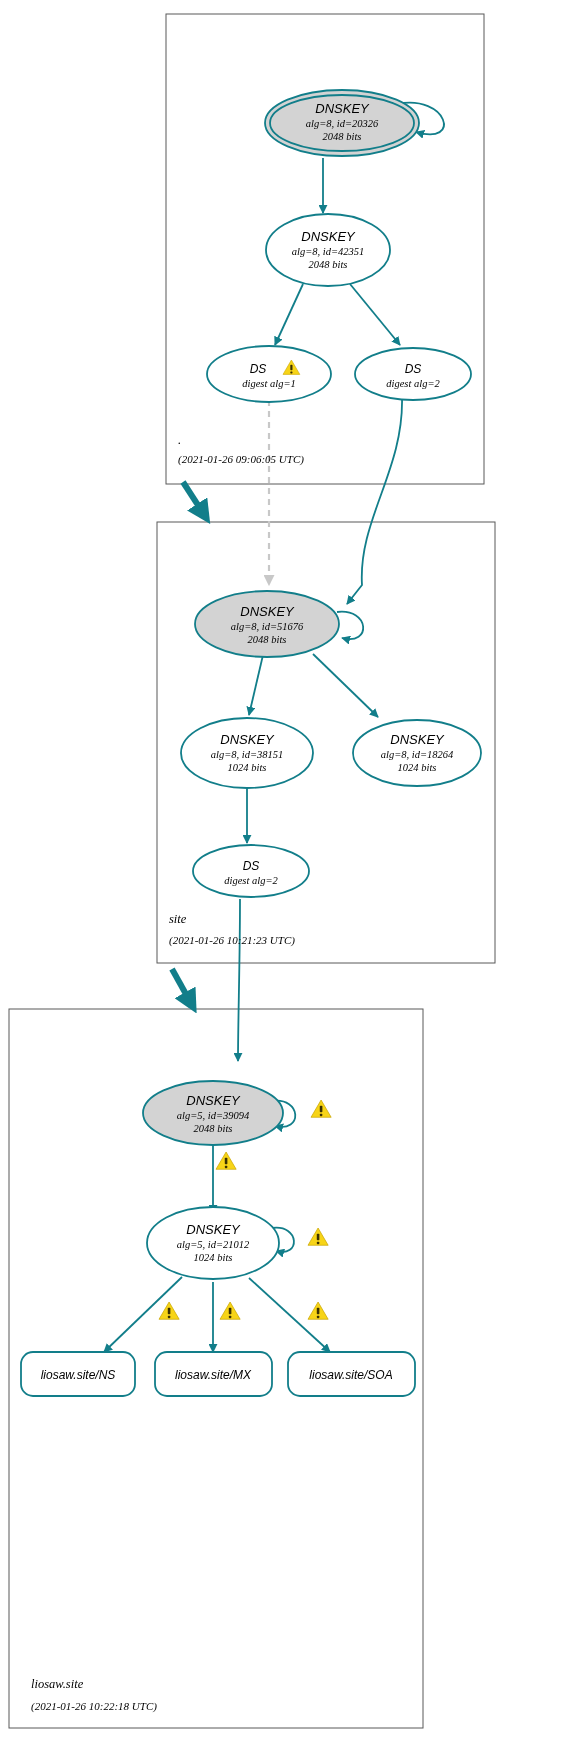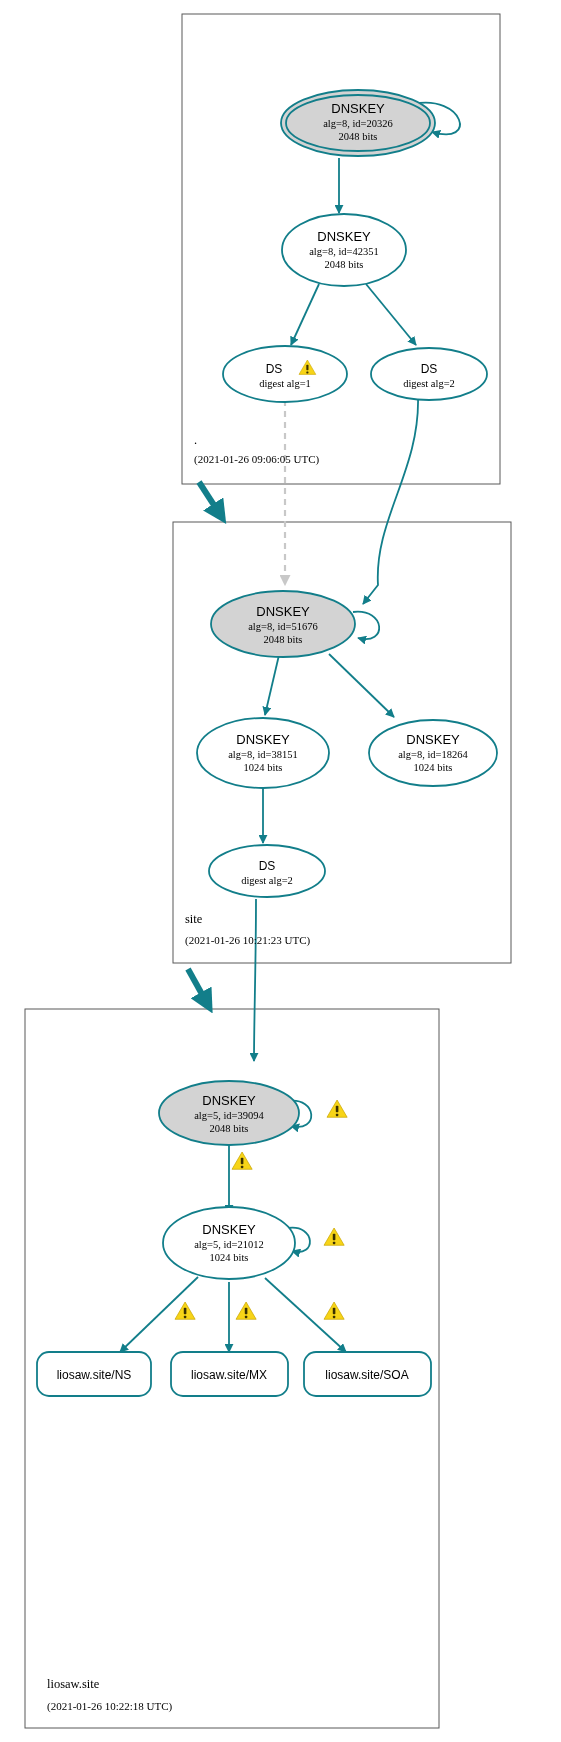--- a/index.html
+++ b/index.html
@@ -1,19 +1,19 @@
 <!DOCTYPE html>
 <html><head>
 <meta charset="utf-8">
 <style>
   html,body{margin:0;padding:0;background:#ffffff;}
   body{width:561px;height:1742px;position:relative;
        font-family:"Liberation Sans", sans-serif;
        -webkit-font-smoothing:antialiased;}
-  #root-canvas{position:absolute;left:16px;top:0;width:502px;height:1742px;}
+  #root-canvas{position:absolute;left:0;top:0;width:502px;height:1742px;font-style:italic;}
   svg{display:block;}
   .zone-rect{fill:#ffffff;stroke:#595959;stroke-width:1;}
   .node-ell{stroke:#127e8a;stroke-width:1.8;}
   .node-ell.secure{fill:#d3d3d3;}
   .node-ell.plain{fill:#ffffff;}
   .edge{stroke:#127e8a;stroke-width:1.8;fill:none;}
   .edge.thick{stroke-width:6;}
   .edge.dashed{stroke:#c8c8c8;stroke-width:2.2;stroke-dasharray:6 5;fill:none;}
   .ahead{fill:#127e8a;}
   .ahead-grey{fill:#c8c8c8;}

